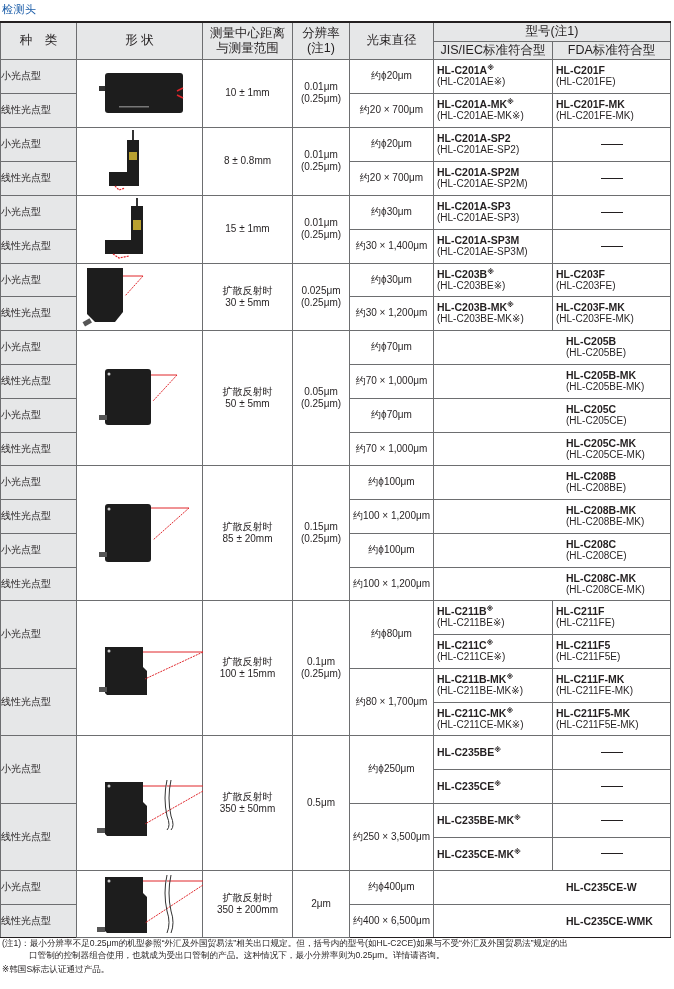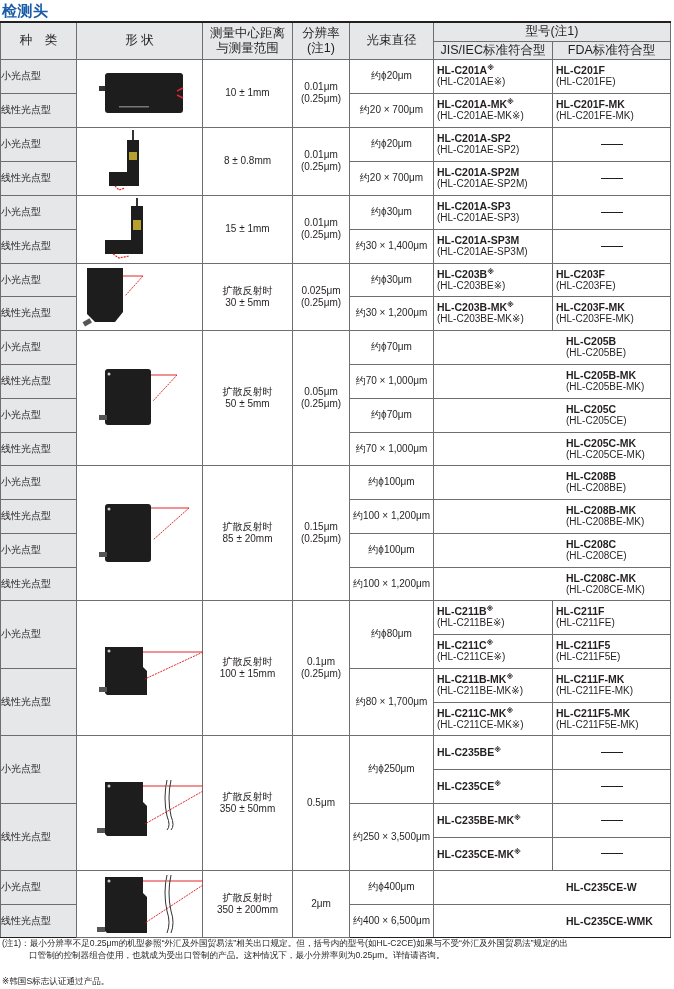--- a/index.html
+++ b/index.html
@@ -1,34 +1,34 @@
 <!DOCTYPE html>
 <html><head>
 <meta charset="utf-8">
 <style>
   html, body { margin:0; padding:0; background:#fff; }
   body { width:674px; height:989px; position:relative; overflow:hidden; font-family:"Liberation Sans","DejaVu Sans",sans-serif; color:#231f20; }
-  .title { position:absolute; left:2px; top:2px; font-size:15px; font-weight:bold; color:#1a5ca8; letter-spacing:0.5px; }
+  .title { position:absolute; left:2px; top:2px; font-size:11px; font-weight:normal; color:#1a5ca8; letter-spacing:0.5px; }
   table { position:absolute; left:0; top:21px; border-collapse:collapse; table-layout:fixed; width:670px; }
   td, th { border:1px solid #6d6e70; padding:0; font-size:10px; line-height:12px; vertical-align:middle; }
   th { background:#e6e7e8; font-weight:normal; font-size:12.5px; line-height:15px; text-align:center; color:#231f20; }
   tr.hdr td, tr.hdr th { border-top:2px solid #231f20; }
   td.kind { background:#e6e7e8; font-size:10px; }
   td.center { text-align:center; }
   td.model { padding-left:3px; text-align:left; }
   td.model.span2 { padding-left:132px; }
   .b { font-weight:bold; font-size:10.5px; display:block; }
   .n { display:block; font-size:10px; }
   sup { font-size:7px; vertical-align:4px; line-height:0; }
   .dash { display:inline-block; width:22px; height:0; border-top:1.5px solid #231f20; vertical-align:middle; }
   tr.grp > td { border-top:1.5px solid #231f20; }
   tr.last > td { border-bottom:1.5px solid #231f20; }
   .notes { position:absolute; left:2px; top:937px; font-size:8.6px; line-height:12px; width:668px; color:#231f20; }
   .notes .ind { padding-left:27px; display:block; }
-  .notes .k { position:absolute; top:38px; left:0; }
+  .notes .k { position:absolute; top:26px; left:0; }
   svg { display:block; }
 </style>
 </head>
 <body>
 
 <div class="title">检测头</div>
 
 <table>
   <colgroup>
     <col style="width:76px">

